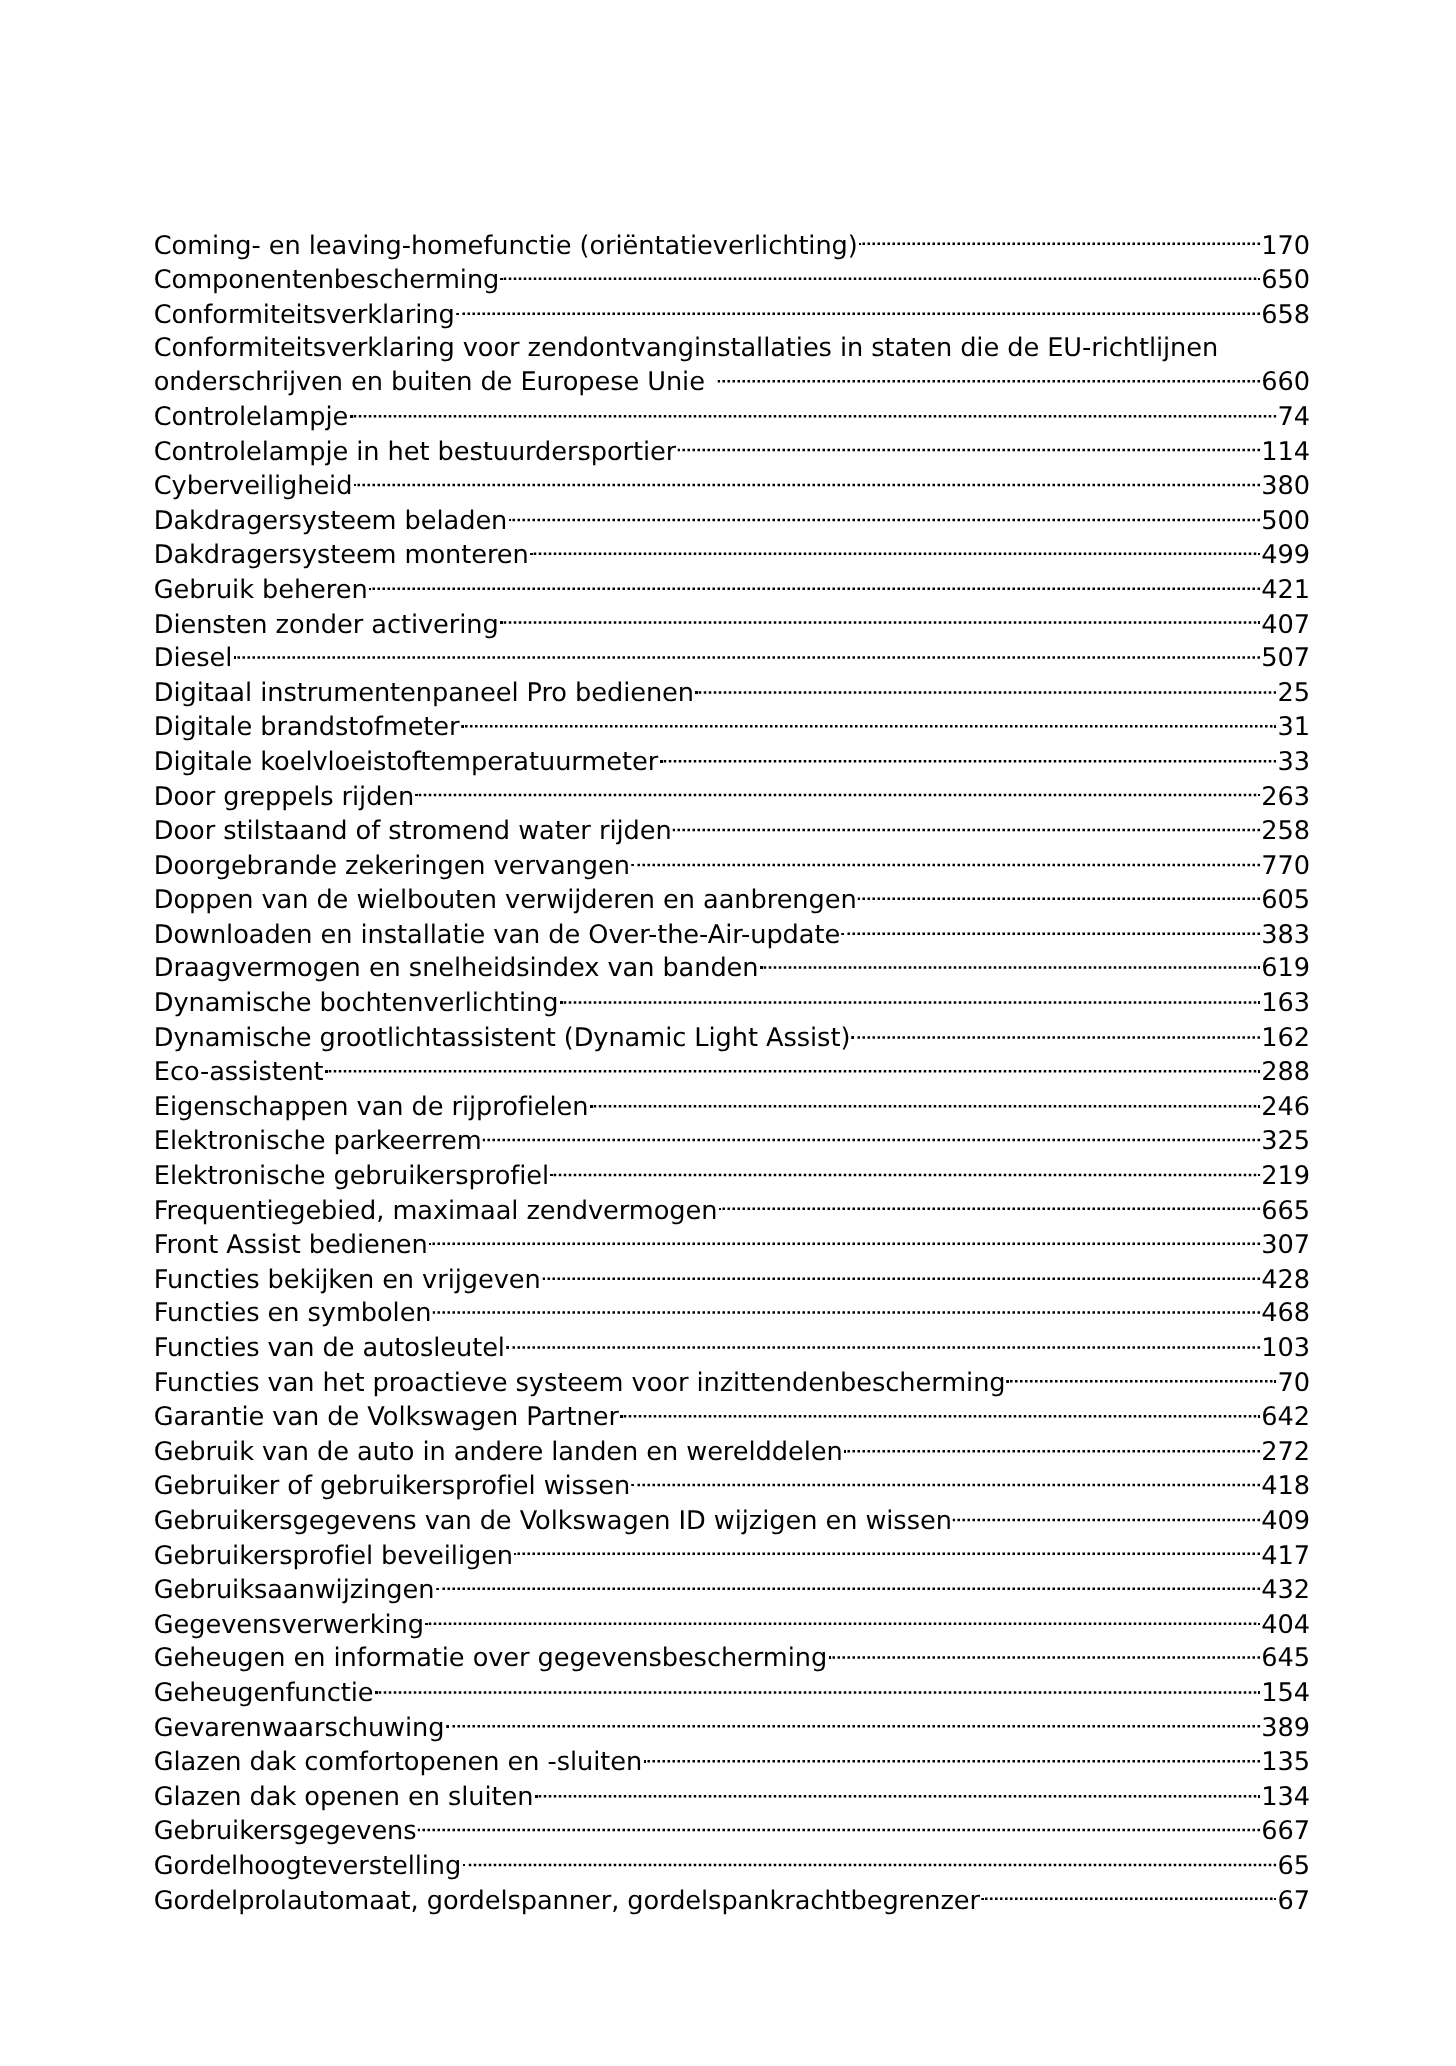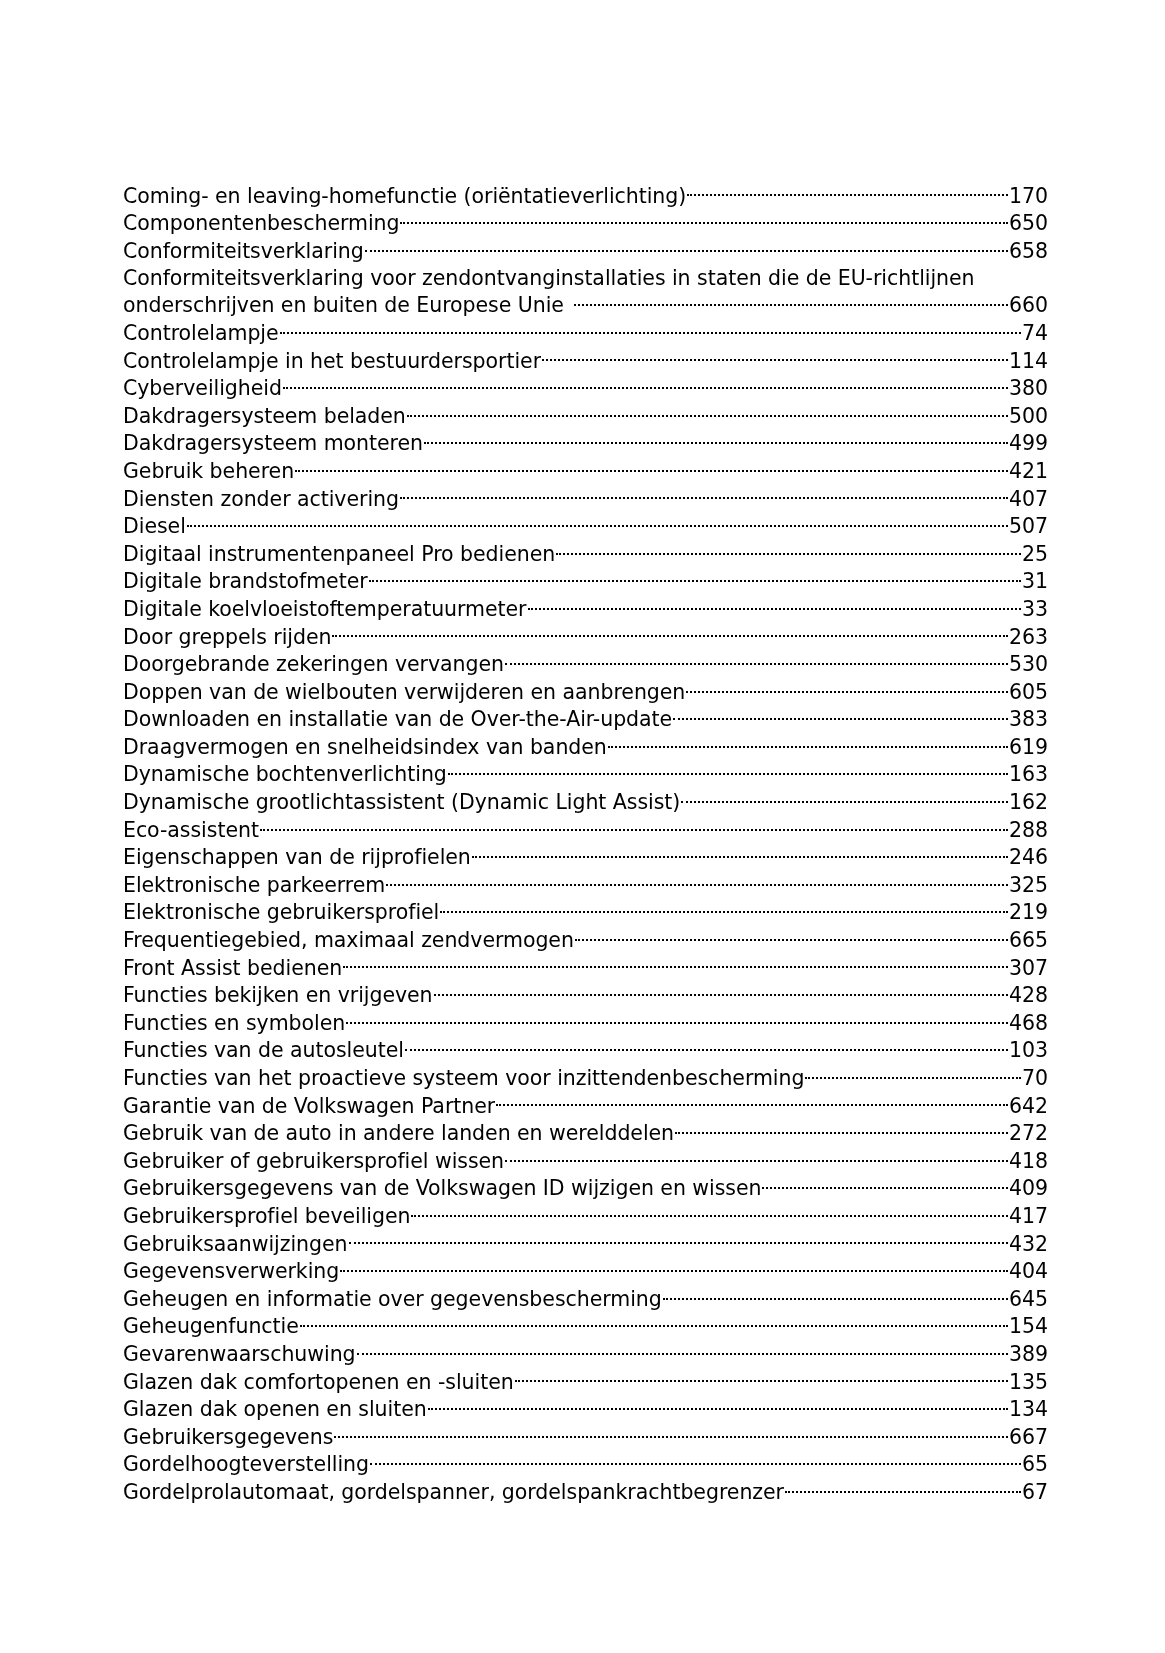--- a/index.html
+++ b/index.html
@@ -157,23 +157,28 @@
         <span class="entry-title">Digitale koelvloeistoftemperatuurmeter</span>
         <span class="leader"></span>
         <span class="entry-page">33</span>
       </div>
       <div class="index-entry">
         <span class="entry-title">Door greppels rijden</span>
         <span class="leader"></span>
         <span class="entry-page">263</span>
       </div>
       <div class="index-entry">
+        <span class="entry-title">Door stilstaand of stromend water rijden</span>
+        <span class="leader"></span>
+        <span class="entry-page">258</span>
+      </div>
+      <div class="index-entry">
         <span class="entry-title">Doorgebrande zekeringen vervangen</span>
         <span class="leader"></span>
-        <span class="entry-page">530</span>
+        <span class="entry-page">770</span>
       </div>
       <div class="index-entry">
         <span class="entry-title">Doppen van de wielbouten verwijderen en aanbrengen</span>
         <span class="leader"></span>
         <span class="entry-page">605</span>
       </div>
       <div class="index-entry">
         <span class="entry-title">Downloaden en installatie van de Over-the-Air-update</span>
         <span class="leader"></span>
         <span class="entry-page">383</span>

